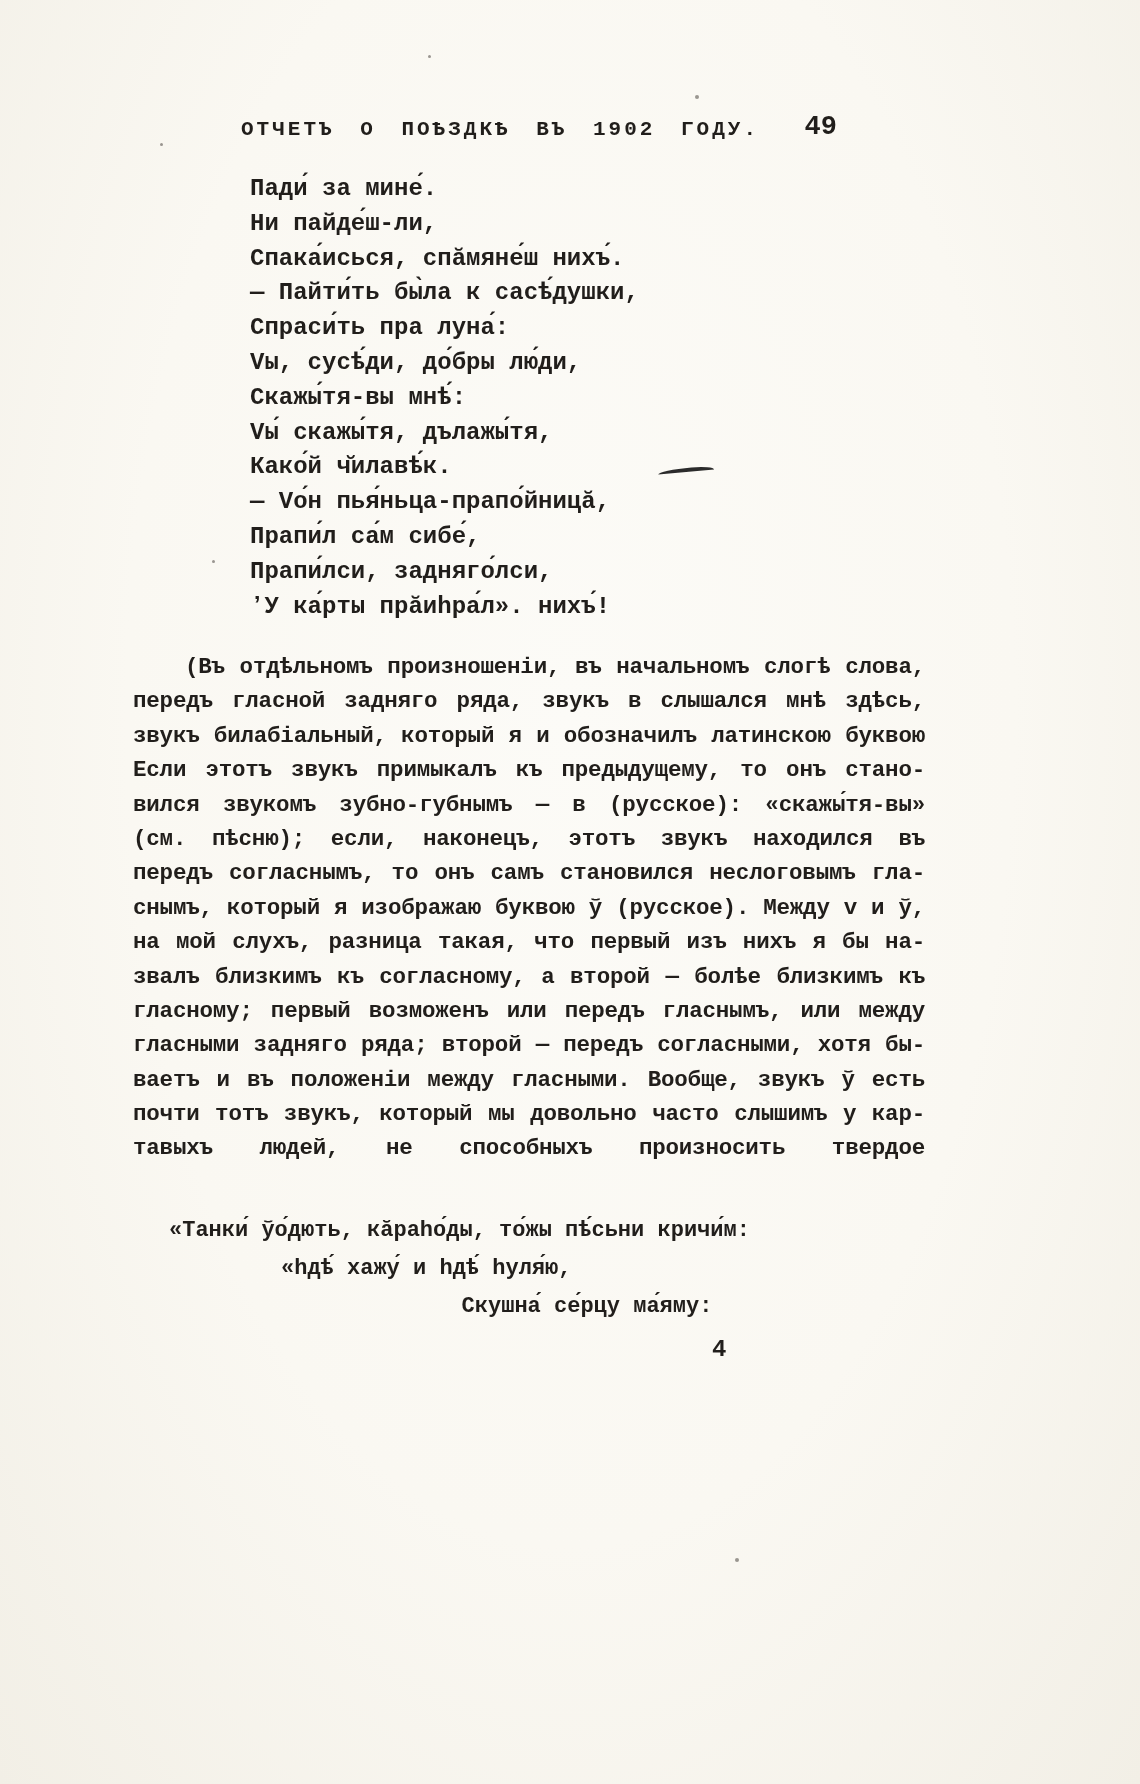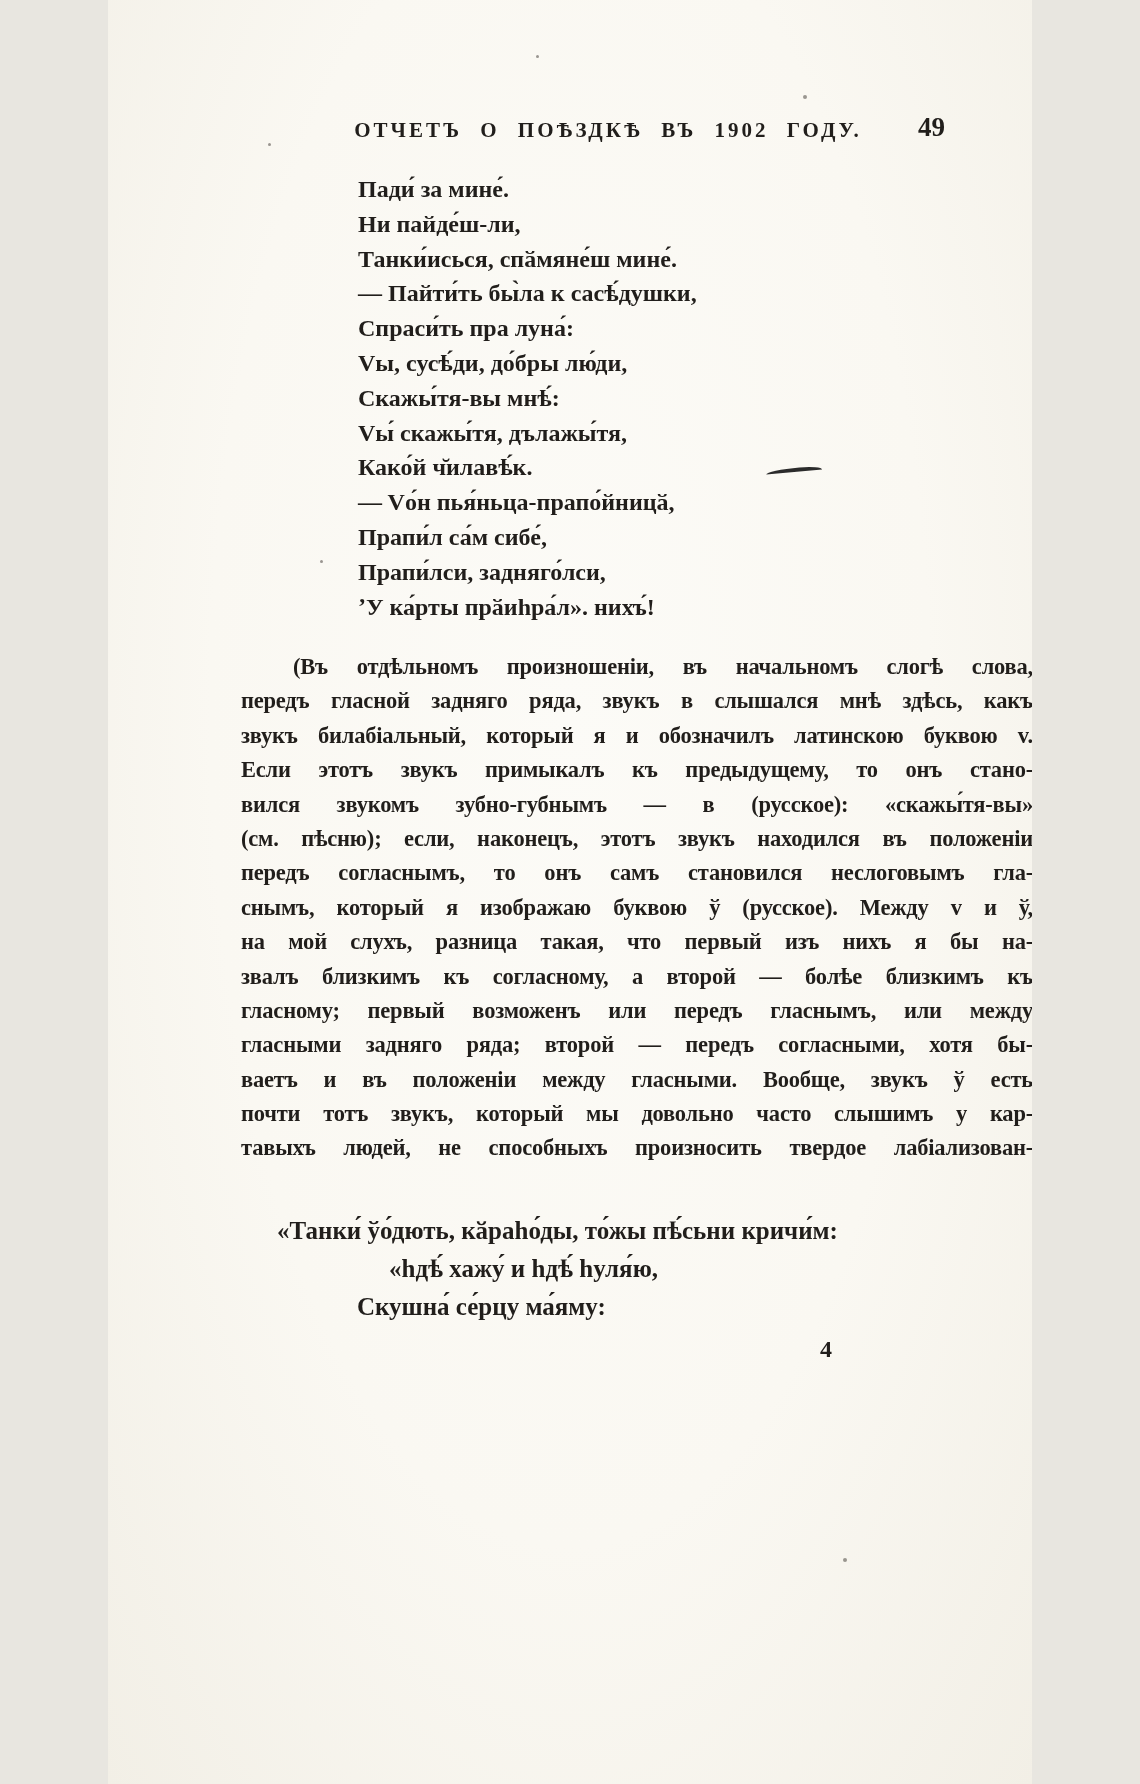--- a/index.html
+++ b/index.html
@@ -3,26 +3,26 @@
 <meta charset="utf-8">
 <title>Scanned book page</title>
 <style>
   html, body {
     margin: 0;
     padding: 0;
     background: #e8e6e0;
   }
   .page {
     position: relative;
-    width: 924px;
+    width: 1140px;
     height: 1784px;
     margin: 0 auto;
     background: radial-gradient(ellipse at 50% 40%, #fcfbf7 0%, #faf8f2 55%, #f2efe6 100%);
     color: #211e1b;
-    font-family: Liberation Serif, serif;
+    font-family: Liberation Mono, monospace;
     overflow: hidden;
   }
 
   
   .running-head {
     position: absolute;
     top: 118px;
     left: 135px;
     width: 790px;
     height: 40px;
@@ -86,29 +86,29 @@
   }
   .prose-line.first { text-indent: 52px; }
   .prose-line.last  { text-align-last: left; }
 
   
   .verse2 {
     position: absolute;
     top: 1212px;
     left: 133px;
     width: 792px;
-    font-size: 25px;
+    font-size: 22px;
     font-weight: bold;
     line-height: 38px;
     white-space: nowrap;
   }
   .v2-intro   { padding-left: 36px; }
   .v2-refrain { padding-left: 352px; letter-spacing: 1px; }
   .v2-l1      { padding-left: 148px; }
-  .v2-l2      { padding-left: 116px; }
+  .v2-l2      { padding-left: 116px; text-align: center; }
 
   
   .signature {
     position: absolute;
     top: 1336px;
     left: 712px;
     font-size: 24px;
     font-weight: bold;
   }
 
@@ -131,21 +131,21 @@
 <div class="page">
 
   <div class="running-head">
     <div class="rh-title">ОТЧЕТЪ О ПОѢЗДКѢ ВЪ 1902 ГОДУ.</div>
     <div class="pagenum">49</div>
   </div>
 
   <div class="verse1">
       <div class="vline first">Пади́ за мине́.</div>
       <div class="vline">Ни пайде́ш-ли,</div>
-      <div class="vline">Танки́исься, спӑмяне́ш мине́.</div>
+      <div class="vline">Спака́исься, спӑмяне́ш нихъ́.</div>
       <div class="vline">— Пайти́ть бы̀ла к сасѣ́душки,</div>
       <div class="vline">Спраси́ть пра луна́:</div>
       <div class="vline">Vы, сусѣ́ди, до́бры лю́ди,</div>
       <div class="vline">Скажы́тя-вы мнѣ́:</div>
       <div class="vline">Vы́ скажы́тя, дълажы́тя,</div>
       <div class="vline">Како́й ч̆илавѣ́к.</div>
       <div class="vline">— Vо́н пья́ньца-прапо́йницӑ,</div>
       <div class="vline">Прапи́л са́м сибе́,</div>
       <div class="vline">Прапи́лси, задняго́лси,</div>
       <div class="vline last">ʼУ ка́рты прӑиhра́л». нихъ́!</div>

